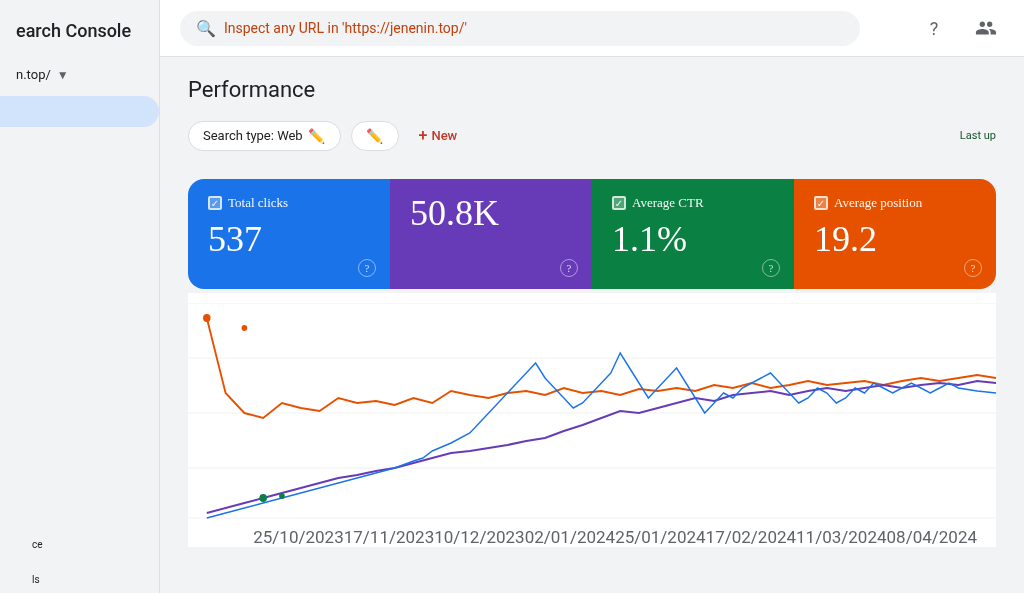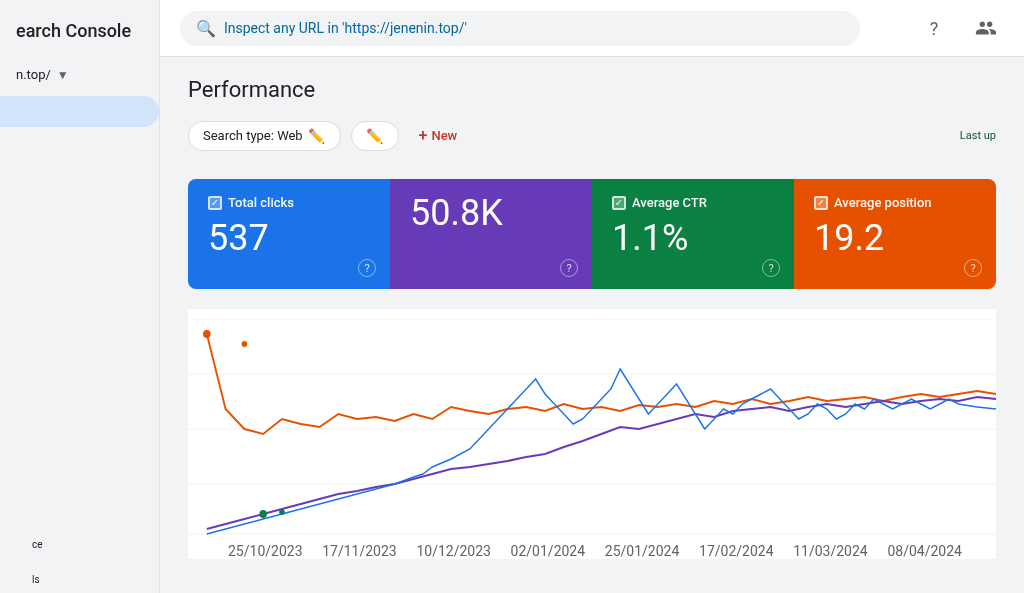--- a/index.html
+++ b/index.html
@@ -87,21 +87,21 @@
       padding: 8px 16px;
       gap: 8px;
       max-width: 680px;
     }
     .search-icon {
       color: #5f6368;
       font-size: 16px;
     }
     .search-input-text {
       font-size: 14px;
-      color: #0369a1;
+      color: #c2410c;
       flex: 1;
     }
     .top-bar-icons {
       display: flex;
       align-items: center;
       gap: 16px;
       margin-left: auto;
     }
     .icon-btn {
       width: 36px;
@@ -168,23 +168,24 @@
     .last-updated {
       margin-left: auto;
       font-size: 11px;
       color: #14532d;
     }
 
     
     .metric-cards {
       display: flex;
       gap: 0;
-      border-radius: 8px;
+      border-radius: 16px;
       overflow: hidden;
-      margin-bottom: 20px;
+      margin-bottom: 4px;
+      font-family: Liberation Serif, serif;
     }
     .metric-card {
       flex: 1;
       padding: 16px 20px 20px 20px;
       color: #fff;
       position: relative;
       min-height: 110px;
     }
     .metric-card.clicks { background: #1a73e8; }
     .metric-card.impressions { background: #673ab7; }
@@ -242,23 +243,23 @@
       background: #fff;
       padding: 10px 0 0 0;
     }
     .chart-svg-wrapper {
       width: 100%;
       height: 220px;
       position: relative;
     }
     .x-axis-labels {
       display: flex;
-      justify-content: space-between;
-      padding: 4px 34px 0 40px;
-      font-size: 14px;
+      justify-content: flex-end;
+      padding: 4px 19px 0 40px;
+      font-size: 17px;
       color: #5f6368;
     }
   </style>
 </head>
 <body>
 
 <div class="sidebar">
   <div class="sidebar-title">earch Console</div>
   <div class="sidebar-domain">
     <span>n.top/</span>

